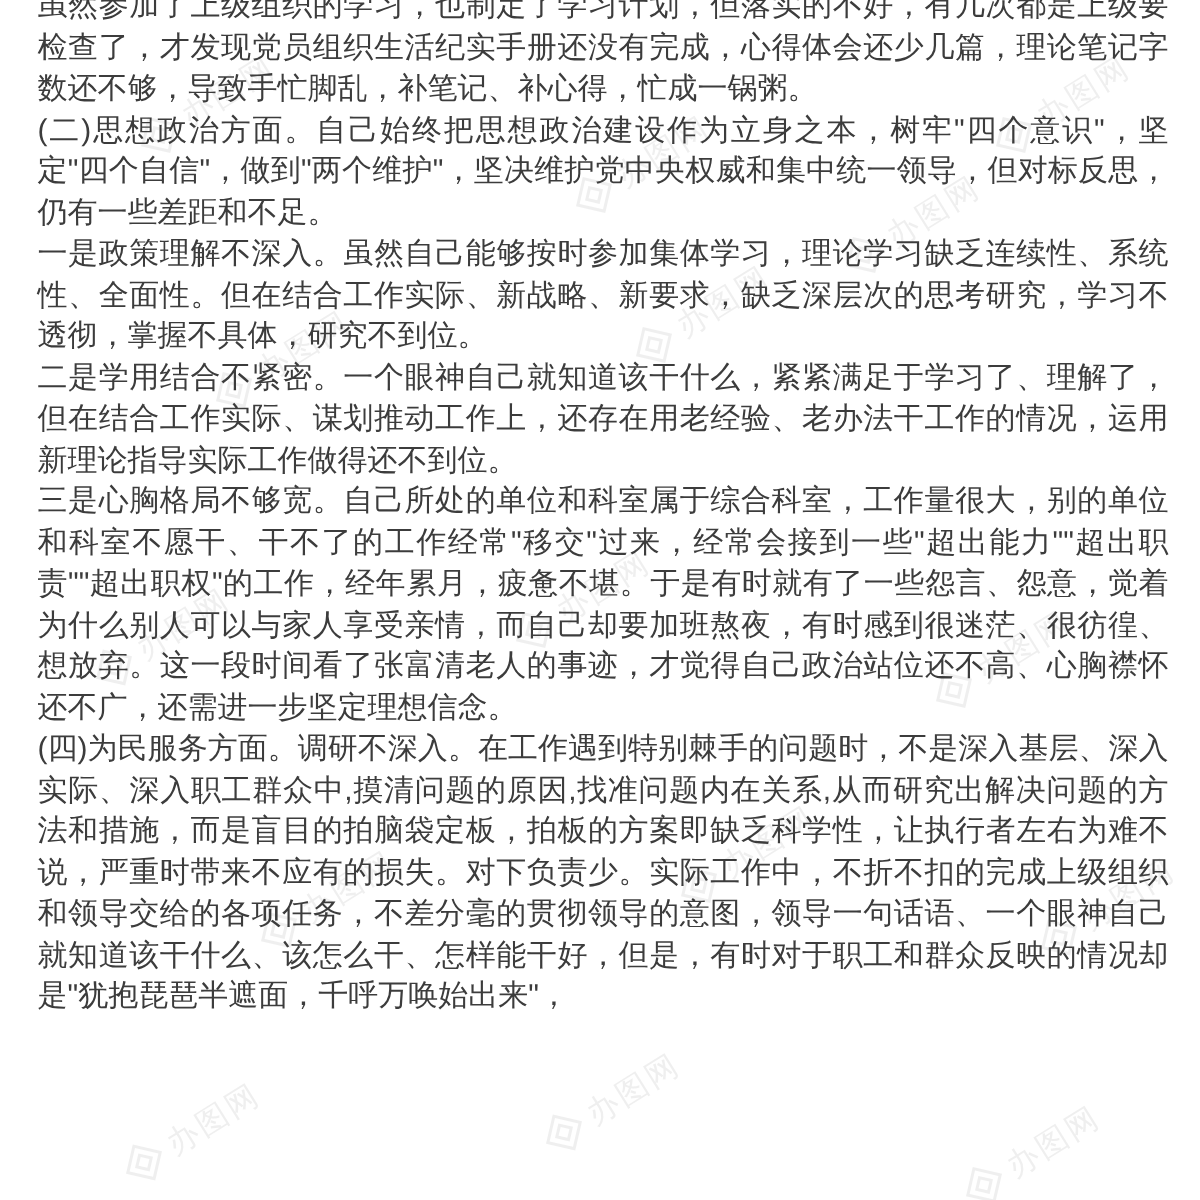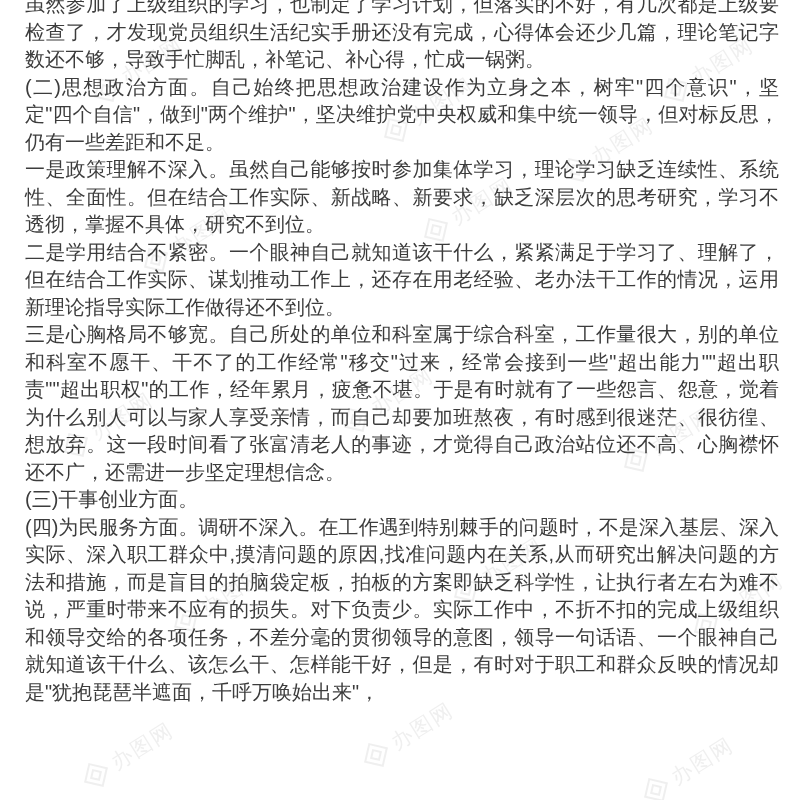--- a/index.html
+++ b/index.html
@@ -126,15 +126,14 @@
       <span class="wm-text">办图网</span>
     </div>
 </div>
 
 <div class="content">
   <p class="para">虽然参加了上级组织的学习，也制定了学习计划，但落实的不好，有几次都是上级要检查了，才发现党员组织生活纪实手册还没有完成，心得体会还少几篇，理论笔记字数还不够，导致手忙脚乱，补笔记、补心得，忙成一锅粥。</p>
   <p class="para">(二)思想政治方面。自己始终把思想政治建设作为立身之本，树牢"四个意识"，坚定"四个自信"，做到"两个维护"，坚决维护党中央权威和集中统一领导，但对标反思，仍有一些差距和不足。</p>
   <p class="para">一是政策理解不深入。虽然自己能够按时参加集体学习，理论学习缺乏连续性、系统性、全面性。但在结合工作实际、新战略、新要求，缺乏深层次的思考研究，学习不透彻，掌握不具体，研究不到位。</p>
   <p class="para">二是学用结合不紧密。一个眼神自己就知道该干什么，紧紧满足于学习了、理解了，但在结合工作实际、谋划推动工作上，还存在用老经验、老办法干工作的情况，运用新理论指导实际工作做得还不到位。</p>
   <p class="para">三是心胸格局不够宽。自己所处的单位和科室属于综合科室，工作量很大，别的单位和科室不愿干、干不了的工作经常"移交"过来，经常会接到一些"超出能力""超出职责""超出职权"的工作，经年累月，疲惫不堪。于是有时就有了一些怨言、怨意，觉着为什么别人可以与家人享受亲情，而自己却要加班熬夜，有时感到很迷茫、很彷徨、想放弃。这一段时间看了张富清老人的事迹，才觉得自己政治站位还不高、心胸襟怀还不广，还需进一步坚定理想信念。</p>
-  <p class="para">(三)干事创业方面。</p>
   <p class="para">(四)为民服务方面。调研不深入。在工作遇到特别棘手的问题时，不是深入基层、深入实际、深入职工群众中,摸清问题的原因,找准问题内在关系,从而研究出解决问题的方法和措施，而是盲目的拍脑袋定板，拍板的方案即缺乏科学性，让执行者左右为难不说，严重时带来不应有的损失。对下负责少。实际工作中，不折不扣的完成上级组织和领导交给的各项任务，不差分毫的贯彻领导的意图，领导一句话语、一个眼神自己就知道该干什么、该怎么干、怎样能干好，但是，有时对于职工和群众反映的情况却是"犹抱琵琶半遮面，千呼万唤始出来"，</p>
 </div>
 
 </body></html>

